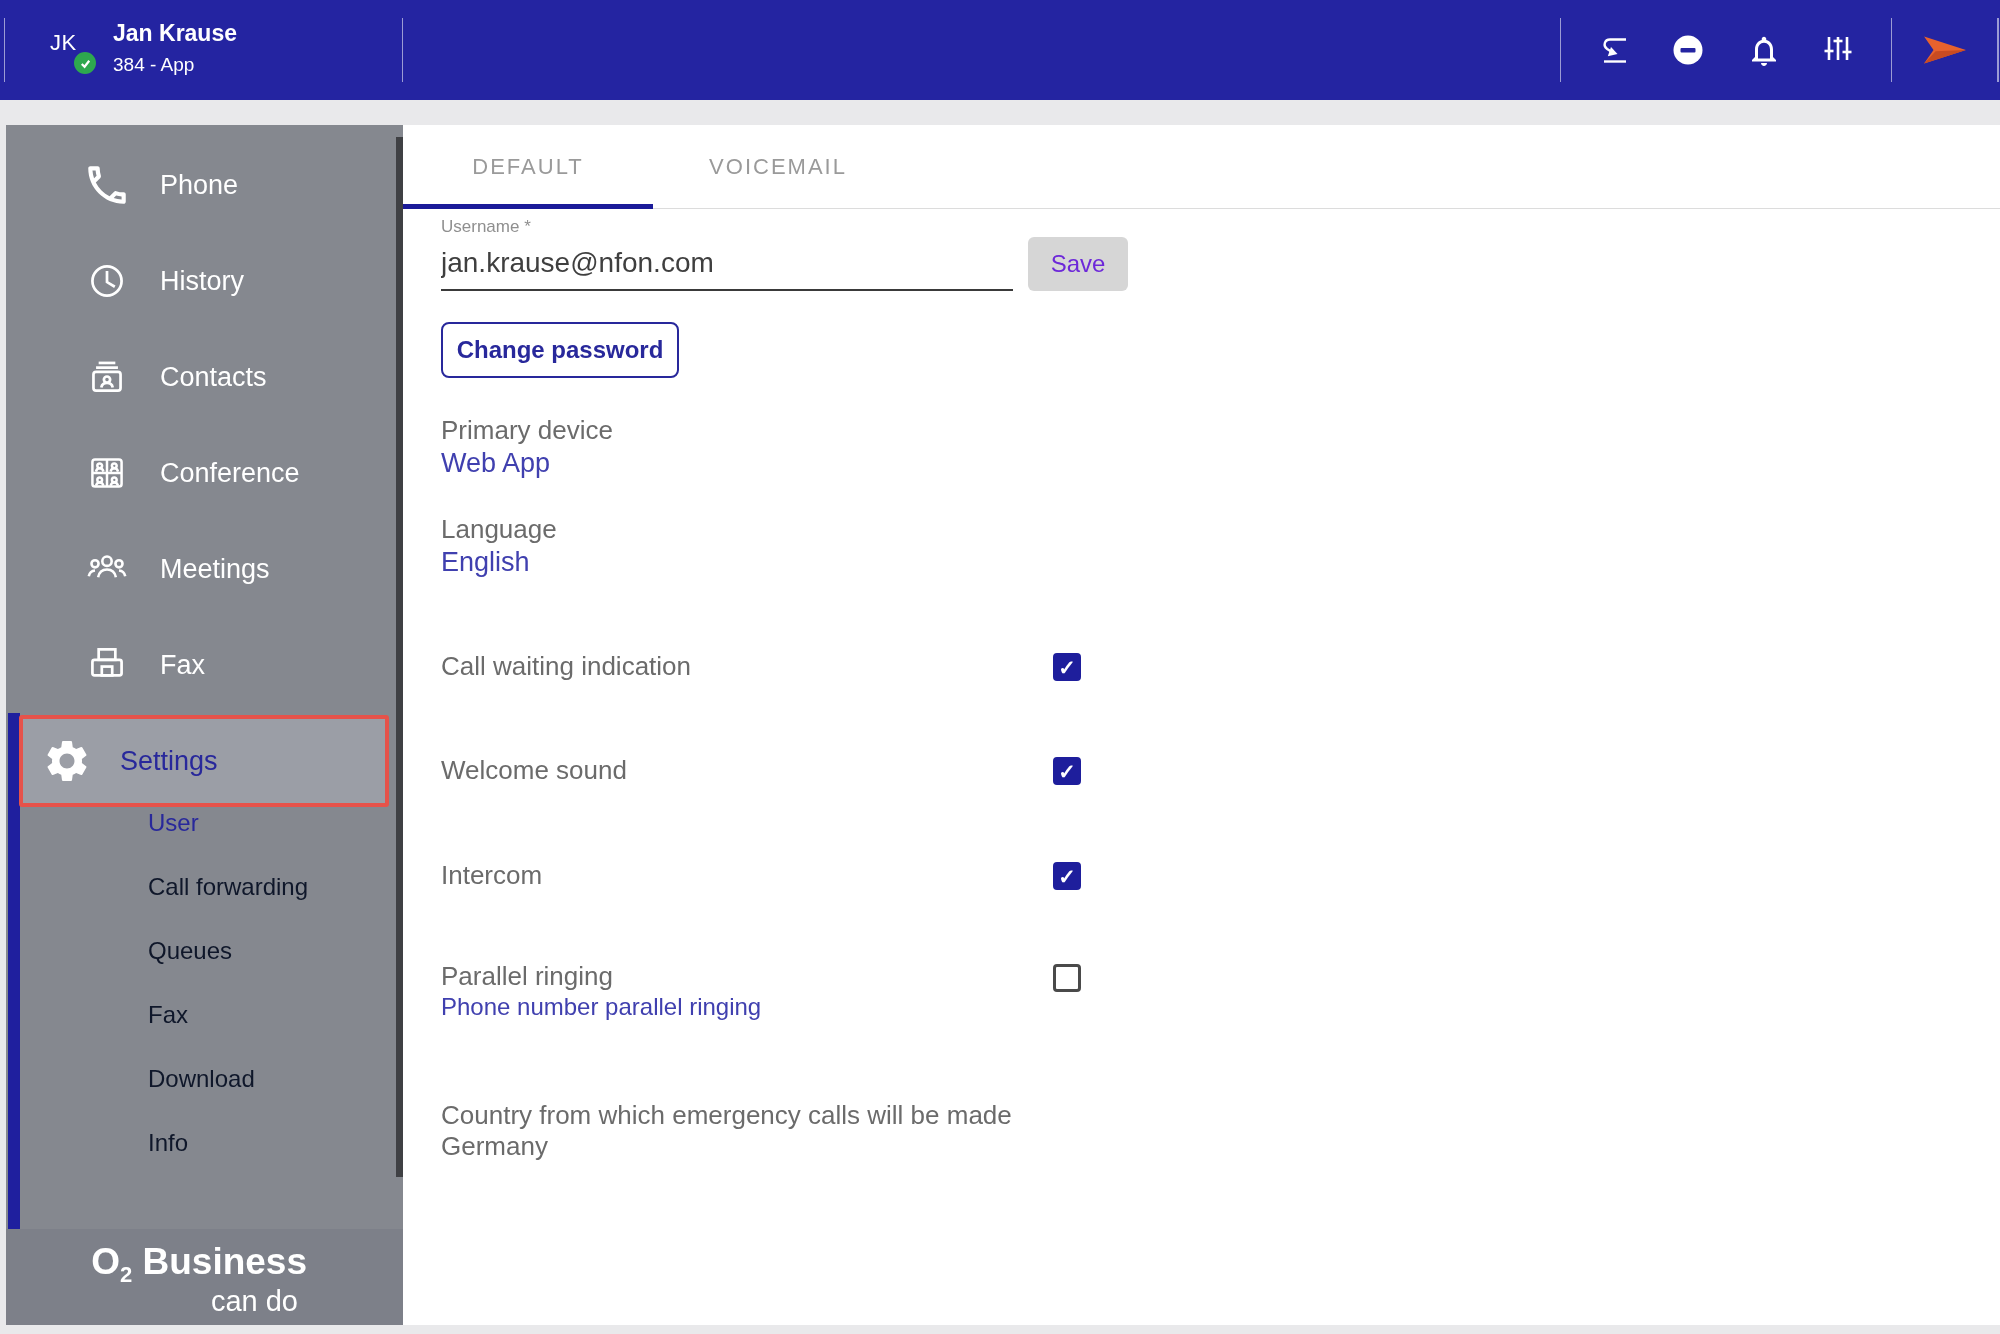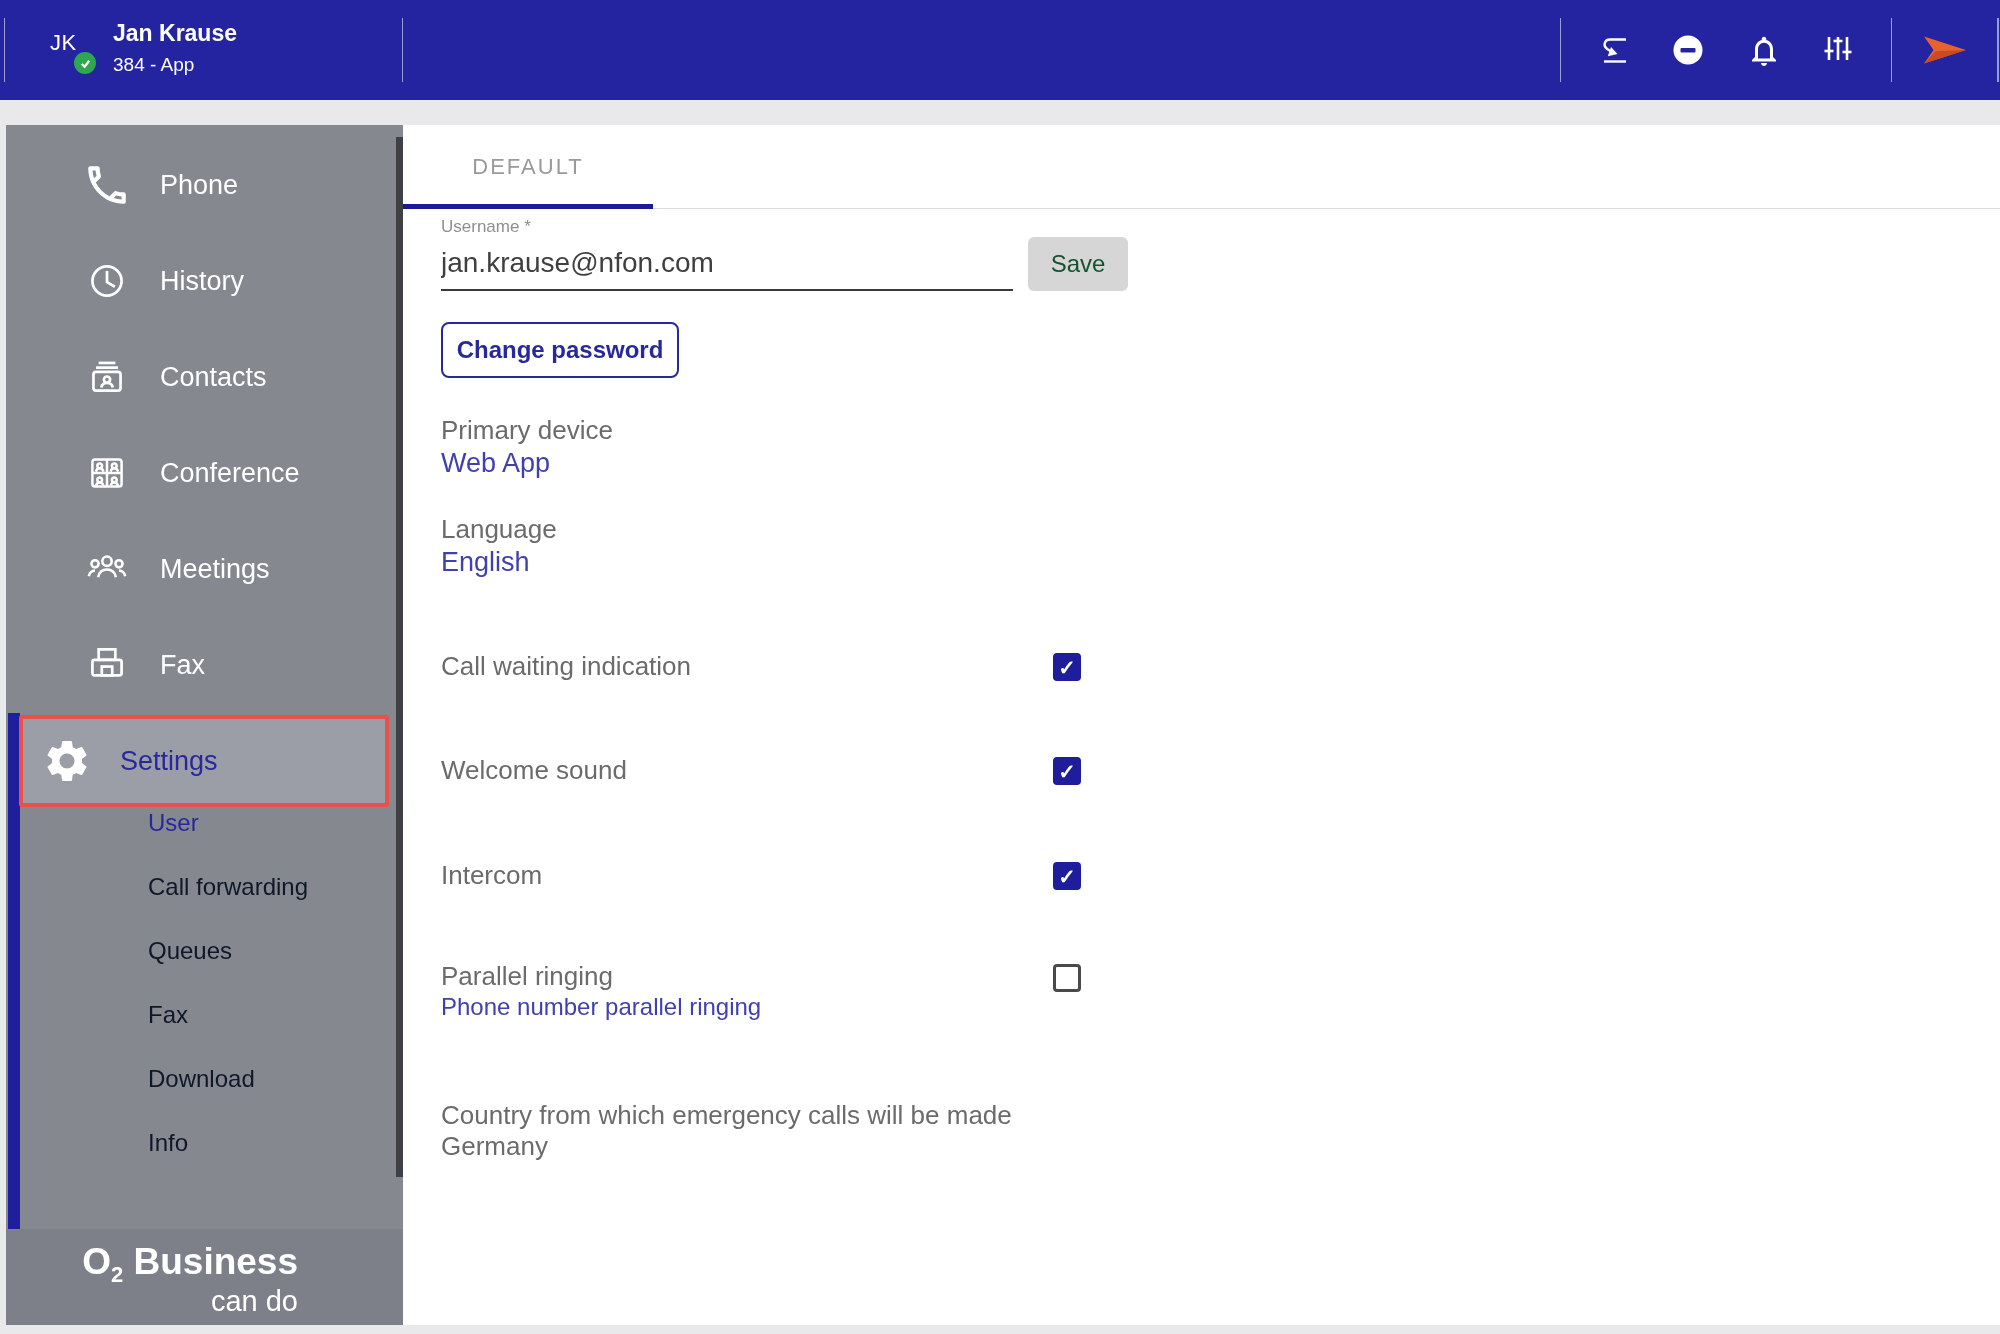--- a/index.html
+++ b/index.html
@@ -34,37 +34,37 @@
     height:92px;margin:2px 14px 2px 13px;background:#9B9EA6;
     border:4px solid #E6524A;border-radius:3px;padding-left:19px;
   }
   .nav-item.selected .nav-label{color:#28289B;}
   .subnav{position:absolute;top:666px;left:0;right:0;}
   .sub-item{height:64px;display:flex;align-items:center;padding-left:142px;color:#0f172a;font-size:24px;cursor:pointer;}
   .sub-item.active{color:#28289B;}
   .active-strip{position:absolute;left:2px;top:588px;width:12px;height:516px;background:#1F1F9E;}
   .scroll-thumb{position:absolute;right:0;top:12px;width:7px;height:1040px;background:#3F4044;cursor:pointer;}
   .side-footer{position:absolute;left:0;bottom:0;width:100%;height:96px;background:#7D8089;color:#fff;}
-  .brand-line1{position:absolute;left:0;top:12px;width:292px;text-align:right;font-size:37px;font-weight:bold;}
+  .brand-line1{position:absolute;left:9px;top:12px;width:292px;text-align:right;font-size:37px;font-weight:bold;}
   .brand-line1 sub{font-size:22px;font-weight:bold;}
   .brand-line2{position:absolute;left:0;top:56px;width:292px;text-align:right;font-size:29px;}
   
   .main{position:absolute;left:403px;top:125px;width:1597px;height:1200px;background:#fff;}
   .tabs{position:absolute;top:0;left:0;right:0;height:84px;border-bottom:1px solid #DCDCDC;box-sizing:border-box;}
   .tab{position:absolute;top:0;height:84px;width:250px;display:flex;align-items:center;justify-content:center;
     font-size:22px;letter-spacing:2px;color:#9A9A9A;cursor:pointer;}
   .tab.t0{left:0}.tab.t1{left:250px}
   .tab-underline{position:absolute;left:0;top:79px;width:250px;height:5px;background:#1B1B99;}
   .content{position:absolute;left:0;top:84px;right:0;bottom:0;}
   .u-label{position:absolute;left:38px;top:8px;font-size:17px;color:#8F8F8F;}
   .username-input{position:absolute;left:38px;top:28px;width:572px;height:52px;border:none;
     border-bottom:2px solid #3A3A3A;font-size:28px;color:#3F3F3F;padding:0;background:transparent;
     font-family:inherit;outline:none;}
   .save-btn{position:absolute;left:625px;top:28px;width:100px;height:54px;background:#D6D6D6;border:none;
-    border-radius:6px;font-size:24px;color:#14532d;font-family:inherit;}
+    border-radius:6px;font-size:24px;color:#6d28d9;font-family:inherit;}
   .chpw-btn{position:absolute;left:38px;top:113px;width:238px;height:56px;background:#fff;
     border:2px solid #28289B;border-radius:8px;font-size:24px;font-weight:600;color:#28289B;
     font-family:inherit;cursor:pointer;box-sizing:border-box;}
   .f-label{position:absolute;left:38px;font-size:26px;color:#6B6B6B;}
   .f-link{position:absolute;left:38px;font-size:27px;color:#4040AF;cursor:pointer;}
   .pd-label{top:206px}.pd-link{top:239px}.lang-label{top:305px}.lang-link{top:338px}
   .cw-label{top:442px}.ws-label{top:546px}.ic-label{top:651px}.pr-label{top:752px}
   .pr-link{position:absolute;left:38px;top:784px;font-size:24px;color:#4040AF;cursor:pointer;}
   .checkbox{position:absolute;left:650px;width:28px;height:28px;box-sizing:border-box;
     border:3px solid #4A4A4A;border-radius:4px;background:#fff;cursor:pointer;
@@ -243,20 +243,21 @@
 
   <div class="side-footer">
     <div class="brand-line1"><span>O</span><sub>2</sub><span> Business</span></div>
     <div class="brand-line2">can do</div>
   </div>
 </aside>
 
 <main class="main">
   <div class="tabs">
     <div class="tab t0">DEFAULT</div>
+    <div class="tab t1">VOICEMAIL</div>
     <div class="tab-underline"></div>
   </div>
 
   <div class="content">
     <div class="u-label">Username *</div>
     <input class="username-input" value="jan.krause@nfon.com" style="">
     <button class="save-btn" disabled="">Save</button>
 
     <button class="chpw-btn">Change password</button>
 

